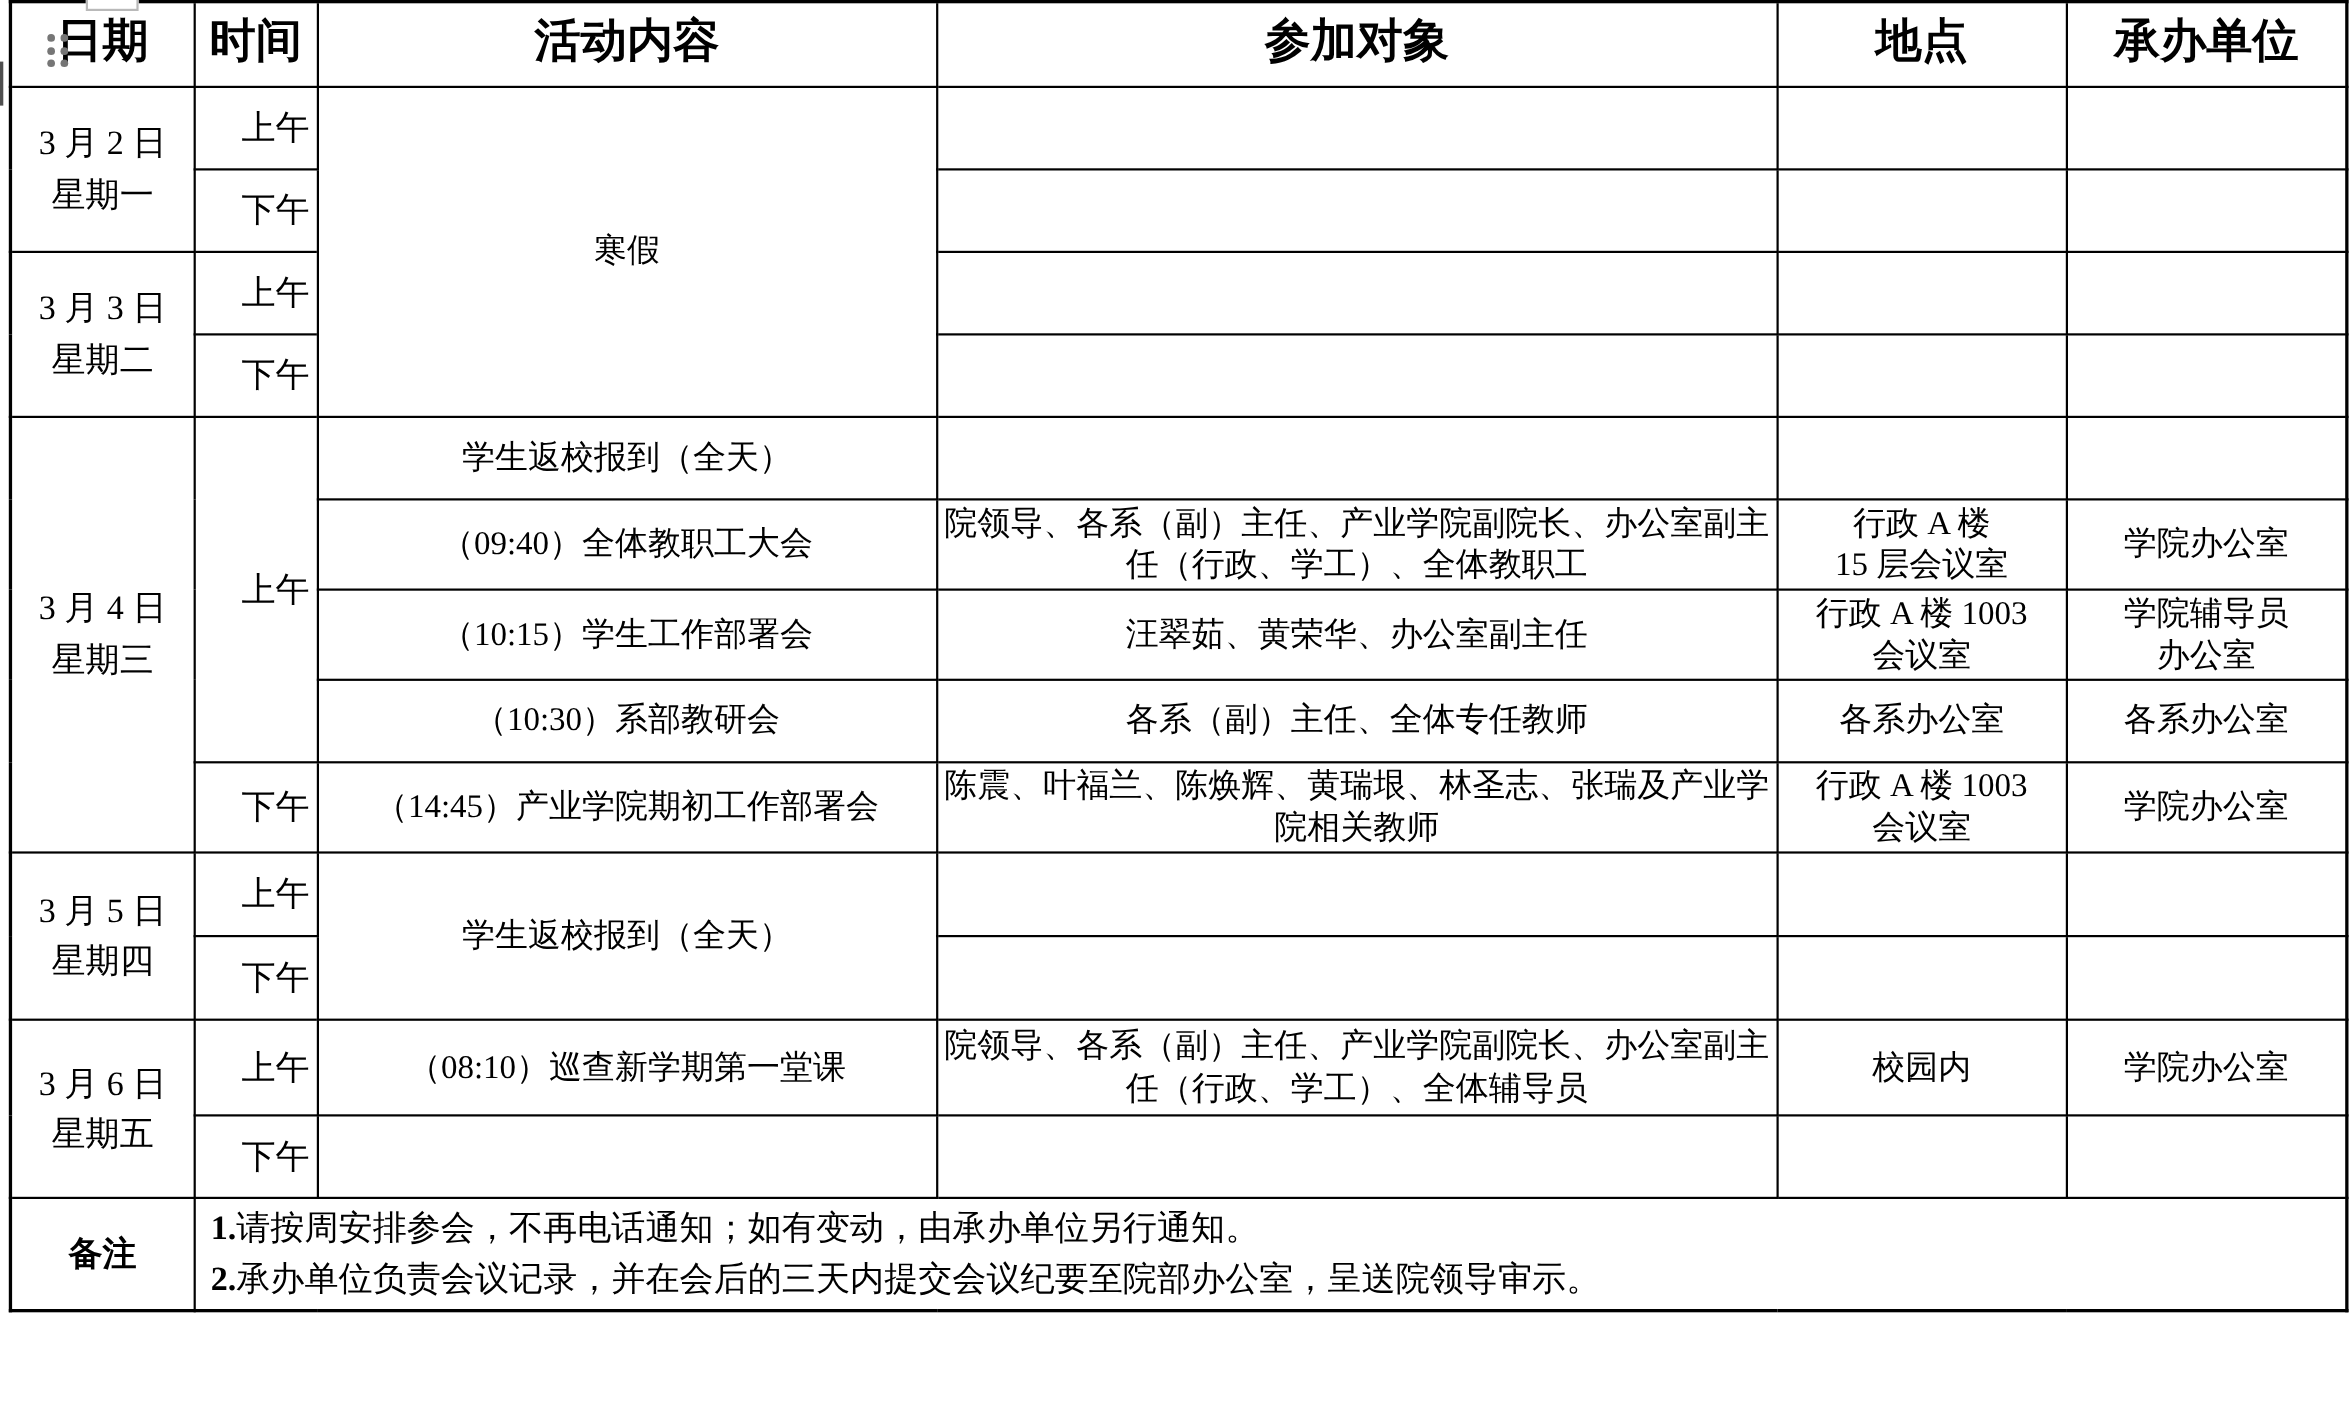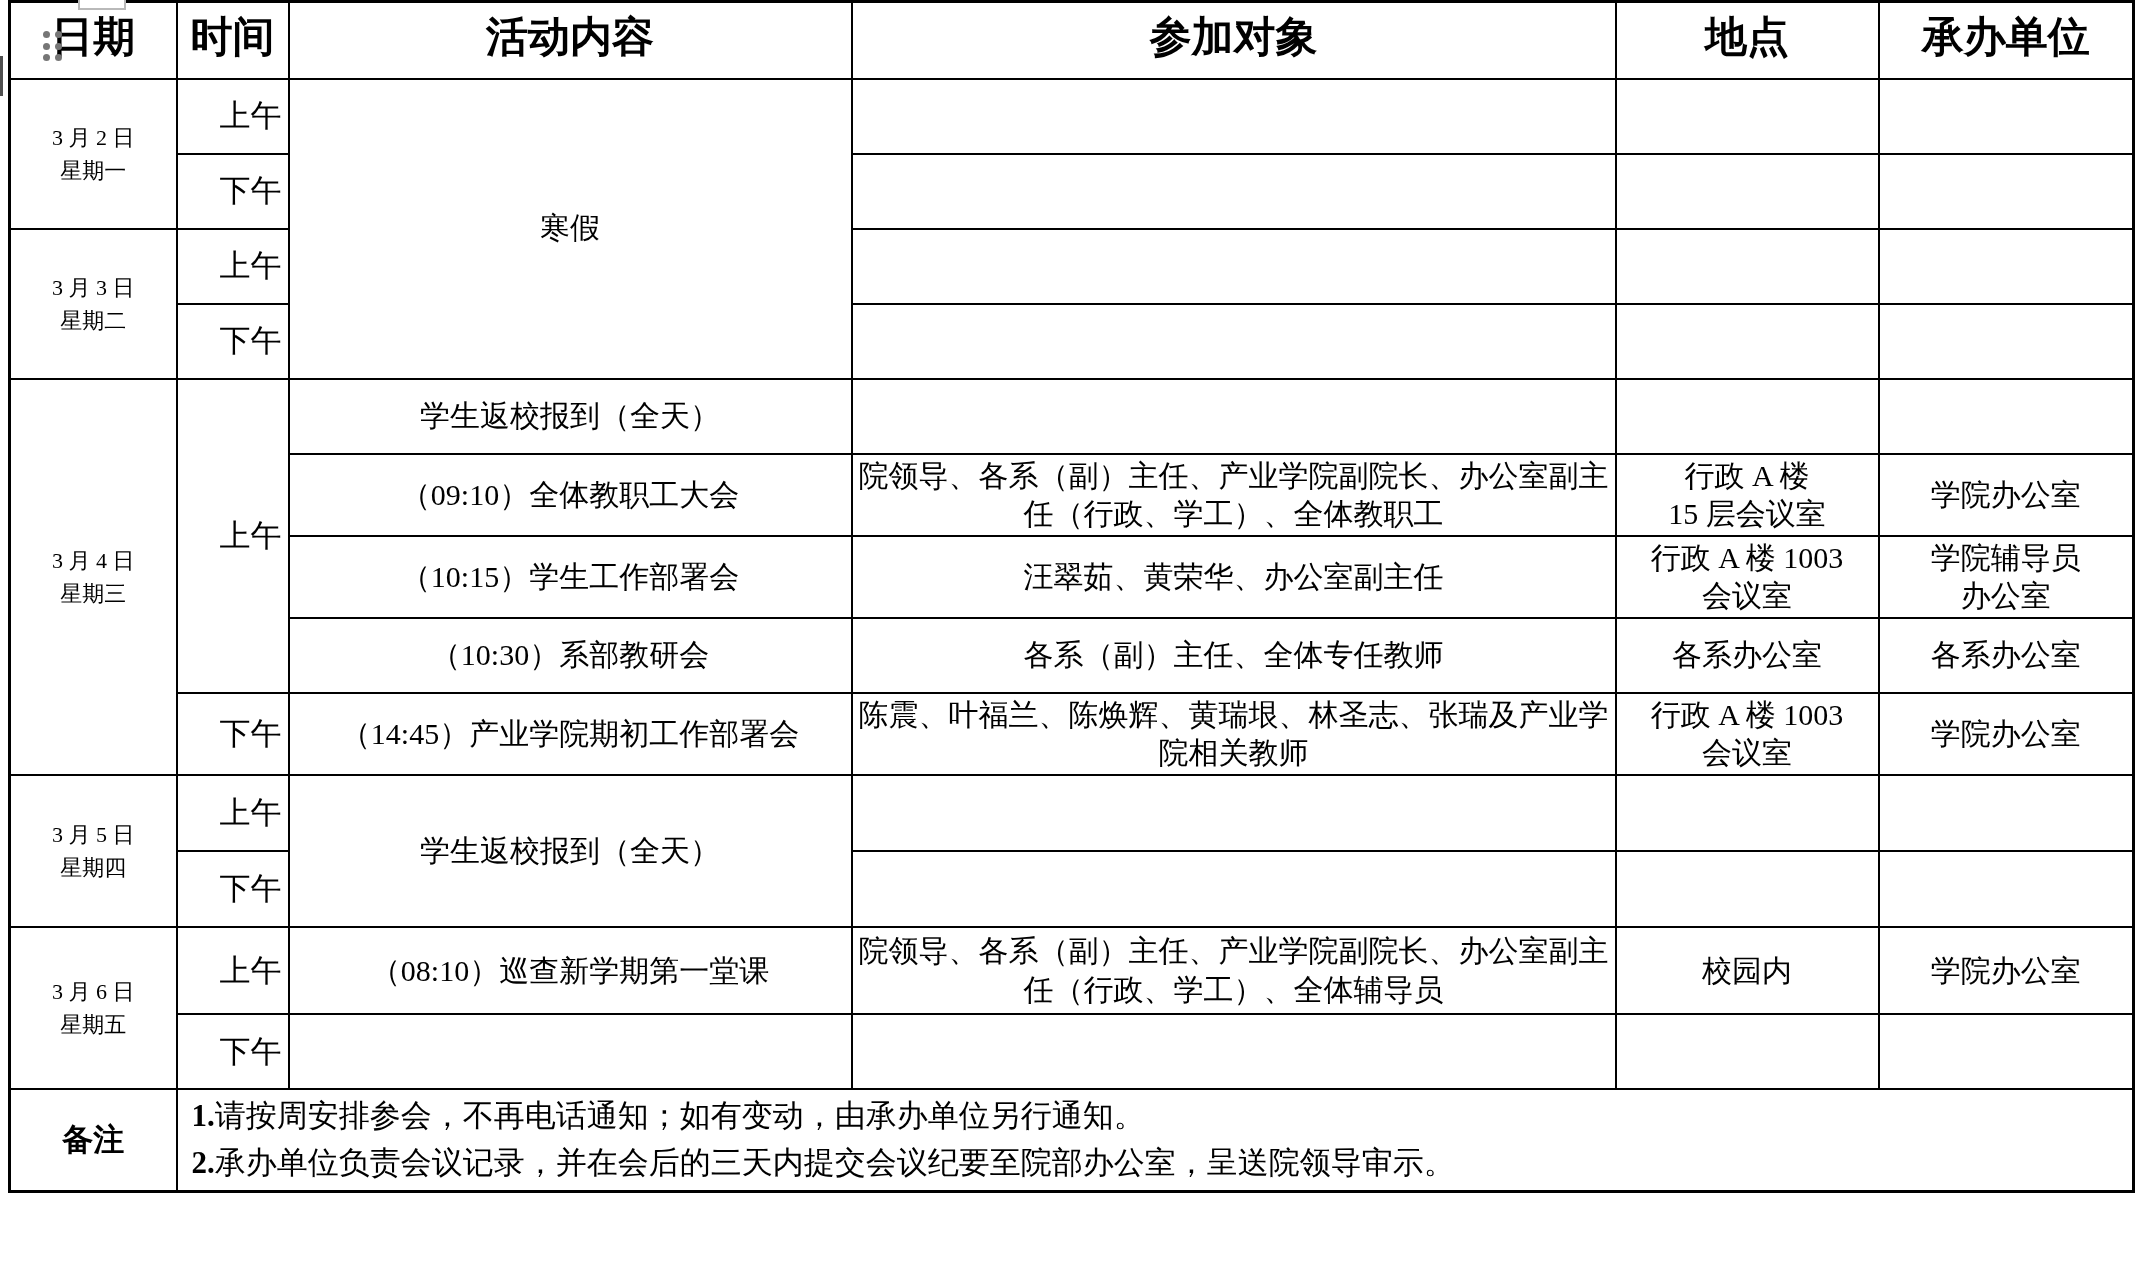--- a/index.html
+++ b/index.html
@@ -45,21 +45,21 @@
   }
   #schedule th, #schedule td {
     border: 2px solid #000;
     text-align: center; vertical-align: middle;
     padding: 2px 6px;
     white-space: pre-line;
     font-size: 30px; line-height: 1.27;
     overflow: hidden;
   }
   #schedule th { font-size: 42px; font-weight: bold; font-family: Liberation Mono, monospace; }
-  #schedule td.date { font-size: 22px; line-height: 1.5; }
+  #schedule td.date { font-size: 31px; line-height: 1.5; }
   #schedule td.time { font-size: 31px; text-align: right; }
   #schedule td.remarks-label { font-size: 31px; font-weight: bold; }
   #schedule td.remarks-content {
     text-align: left; padding-left: 14px; white-space: normal;
     font-size: 31px; line-height: 1.5;
   }
   #schedule td.remarks-content .num { font-weight: bold; }
 </style>
 </head>
 <body>
@@ -130,21 +130,21 @@
       <tr style="height:75px">
         <td class="date" rowspan="5">3 月 4 日
 星期三</td>
         <td class="time" rowspan="4">上午</td>
         <td>学生返校报到（全天）</td>
         <td></td>
         <td></td>
         <td></td>
       </tr>
       <tr style="height:76px">
-        <td>（09:10）全体教职工大会</td>
+        <td>（09:40）全体教职工大会</td>
         <td>院领导、各系（副）主任、产业学院副院长、办公室副主任（行政、学工）、全体教职工</td>
         <td>行政 A 楼
 15 层会议室</td>
         <td>学院办公室</td>
       </tr>
       <tr style="height:77px">
         <td>（10:15）学生工作部署会</td>
         <td>汪翠茹、黄荣华、办公室副主任</td>
         <td>行政 A 楼 1003
 会议室</td>

